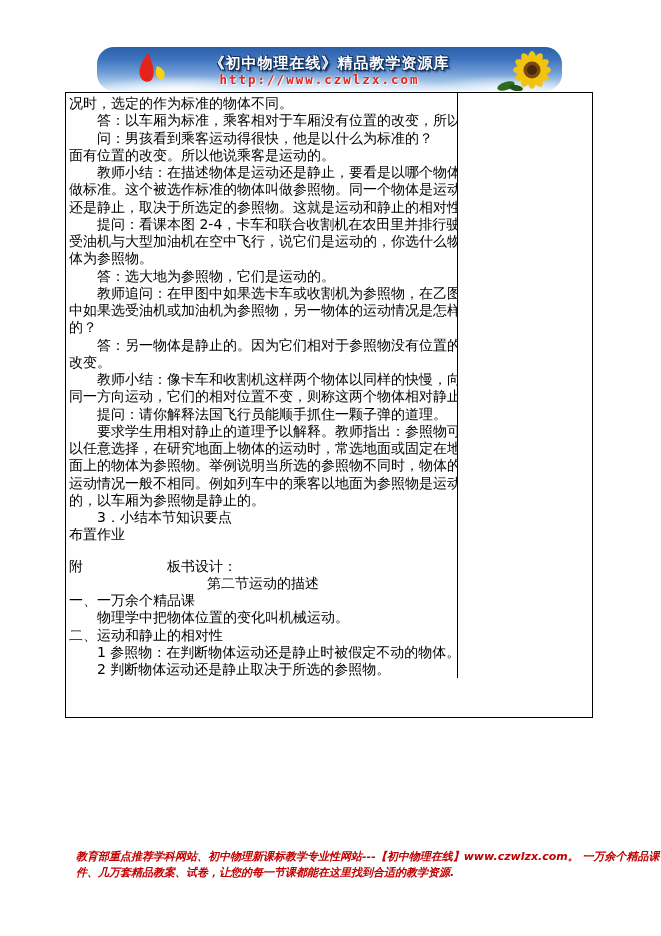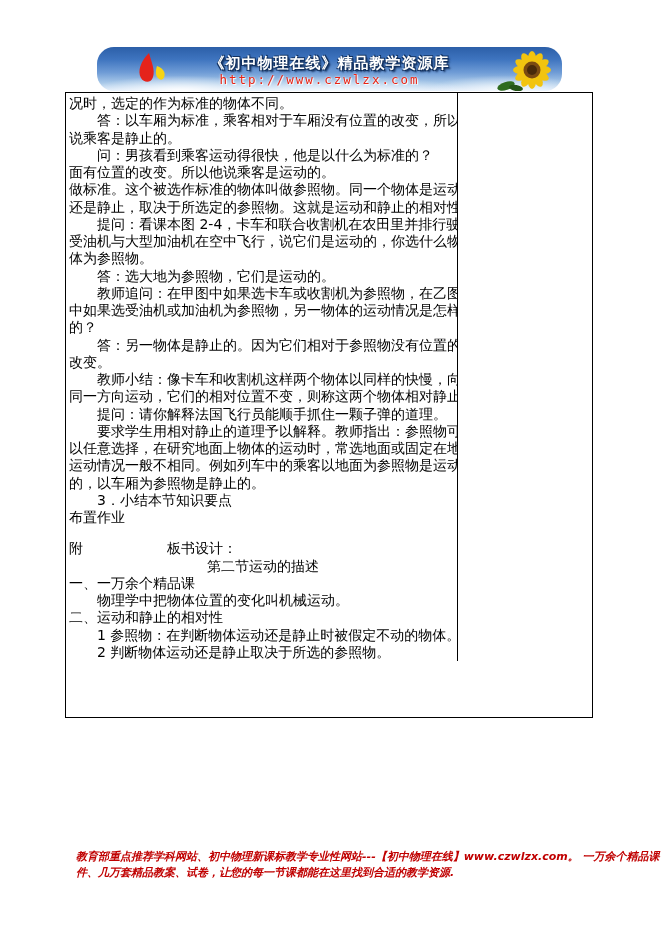--- a/index.html
+++ b/index.html
@@ -20,21 +20,21 @@
   }
   .banner-logo{position:absolute;left:36px;top:5px;}
   .banner-title{
     position:absolute;left:0;right:0;top:7px;text-align:center;
     color:#ffffff;font-weight:bold;font-size:15px;letter-spacing:1px;
     text-shadow:1px 1px 0 #11305e, -1px 1px 0 #11305e, 1px -1px 0 #11305e, 2px 2px 2px #0a2450;
     white-space:nowrap;
   }
   .banner-url{
     position:absolute;left:-20px;right:0;top:25px;text-align:center;
-    color:#e82315;font-weight:normal;font-size:12.5px;letter-spacing:2px;
+    color:#e82315;font-weight:bold;font-size:12.5px;letter-spacing:2px;
     text-shadow:0 0 2px #ffffff,1px 1px 1px #ffffff;
     font-family:"DejaVu Sans Mono",monospace;white-space:nowrap;
   }
   .banner-sunflower{position:absolute;right:4px;top:2px;}
   
   .doc-table{
     position:absolute;left:65px;top:92px;width:528px;height:626px;
     border:1.5px solid #000;display:flex;box-sizing:border-box;flex-direction:column;
   }
   .cell-main{
@@ -88,39 +88,40 @@
         <circle r="8.5" fill="#7a4a12"></circle>
         <circle r="5" fill="#47290a"></circle>
       </g>
     </svg>
   </div>
 
   <div class="doc-table">
     <div class="cell-main" id="content-cell">
         <div class="line">况时，选定的作为标准的物体不同。</div>
         <div class="line">　　答：以车厢为标准，乘客相对于车厢没有位置的改变，所以</div>
-        <div class="line">说乘客是静止的。</div>
         <div class="line">　　问：男孩看到乘客运动得很快，他是以什么为标准的？</div>
         <div class="line">面有位置的改变。所以他说乘客是运动的。</div>
+        <div class="line">　　教师小结：在描述物体是运动还是静止，要看是以哪个物体</div>
         <div class="line">做标准。这个被选作标准的物体叫做参照物。同一个物体是运动</div>
         <div class="line">还是静止，取决于所选定的参照物。这就是运动和静止的相对性。</div>
         <div class="line">　　提问：看课本图 2-4，卡车和联合收割机在农田里并排行驶，</div>
         <div class="line">受油机与大型加油机在空中飞行，说它们是运动的，你选什么物</div>
         <div class="line">体为参照物。</div>
         <div class="line">　　答：选大地为参照物，它们是运动的。</div>
         <div class="line">　　教师追问：在甲图中如果选卡车或收割机为参照物，在乙图</div>
         <div class="line">中如果选受油机或加油机为参照物，另一物体的运动情况是怎样</div>
         <div class="line">的？</div>
         <div class="line">　　答：另一物体是静止的。因为它们相对于参照物没有位置的</div>
         <div class="line">改变。</div>
         <div class="line">　　教师小结：像卡车和收割机这样两个物体以同样的快慢，向</div>
         <div class="line">同一方向运动，它们的相对位置不变，则称这两个物体相对静止。</div>
         <div class="line">　　提问：请你解释法国飞行员能顺手抓住一颗子弹的道理。</div>
         <div class="line">　　要求学生用相对静止的道理予以解释。教师指出：参照物可</div>
         <div class="line">以任意选择，在研究地面上物体的运动时，常选地面或固定在地</div>
+        <div class="line">面上的物体为参照物。举例说明当所选的参照物不同时，物体的</div>
         <div class="line">运动情况一般不相同。例如列车中的乘客以地面为参照物是运动</div>
         <div class="line">的，以车厢为参照物是静止的。</div>
         <div class="line">　　3．小结本节知识要点</div>
         <div class="line">布置作业</div>
         <div class="line bold">附　　　　　　板书设计：</div>
         <div class="line center">第二节运动的描述</div>
         <div class="line">一、一万余个精品课</div>
         <div class="line">　　物理学中把物体位置的变化叫机械运动。</div>
         <div class="line">二、运动和静止的相对性</div>
         <div class="line">　　1 参照物：在判断物体运动还是静止时被假定不动的物体。</div>

